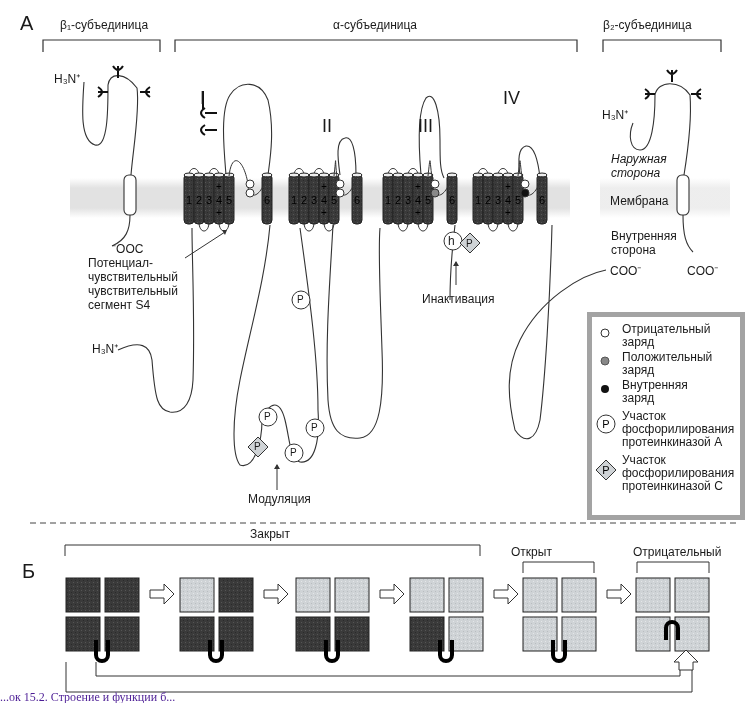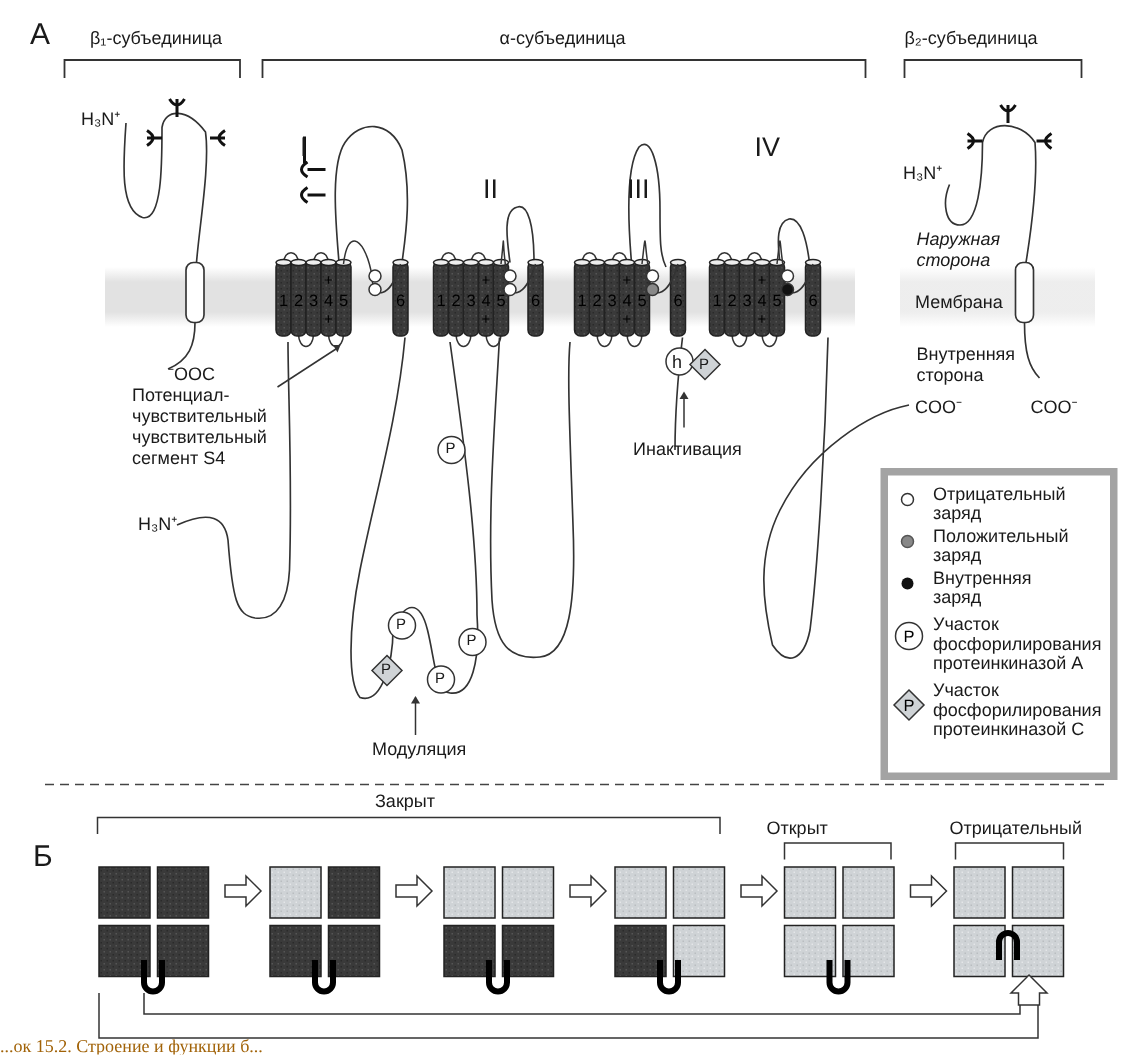--- a/index.html
+++ b/index.html
@@ -431,13 +431,13 @@
       </div>
   </div>
 </div>
 
 <div class="abs big" style="left:22px;top:560px;">Б</div>
 <div class="abs lbl" style="left:250px;top:527px;">Закрыт</div>
 <div class="abs lbl" style="left:511px;top:545px;">Открыт</div>
 <div class="abs lbl" style="left:633px;top:545px;">Отрицательный</div>
 
 <div class="abs lbl" style="left:0px;top:690px;font-family:'Liberation Serif', serif;font-weight:bold;color:#444;"></div>
-<div class="abs lbl" style="left:0px;top:690px;font-family:'Liberation Serif', serif;color:#a16207;">...ок 15.2. Строение и функции б...</div>
+<div class="abs lbl" style="left:0px;top:690px;font-family:'Liberation Serif', serif;color:#4c1d95;">...ок 15.2. Строение и функции б...</div>
 
 </body></html>

